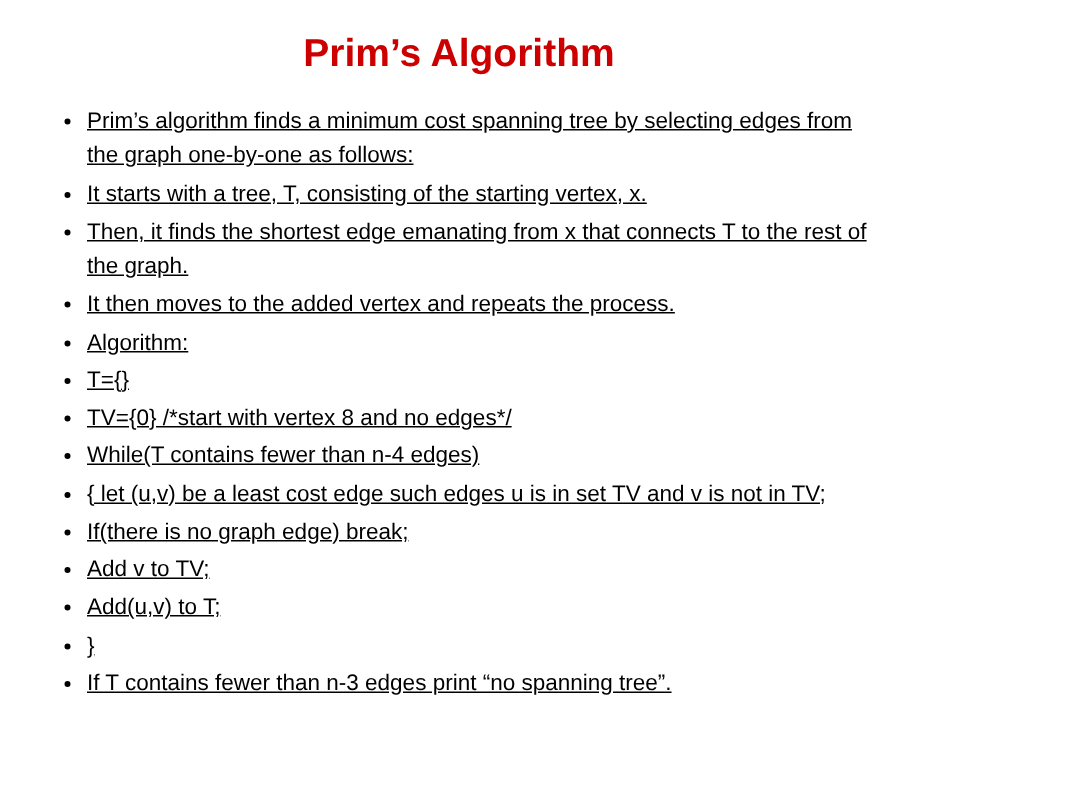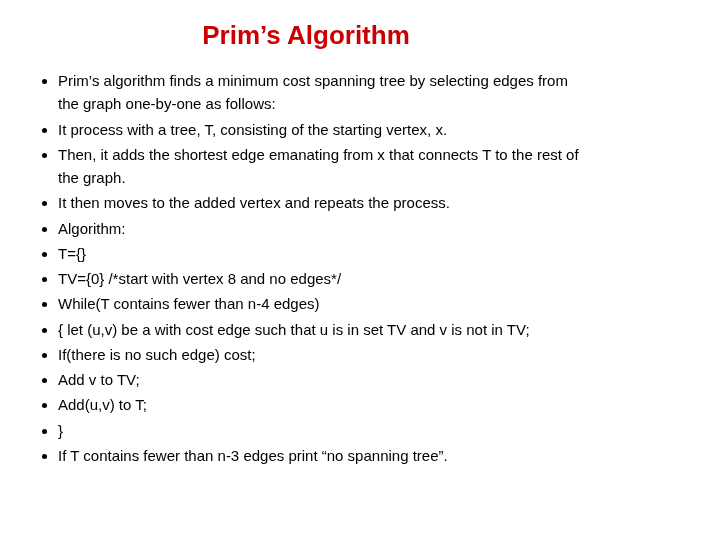--- a/index.html
+++ b/index.html
@@ -26,40 +26,41 @@
       color: #cc0000;
       font-size: 26px;
       font-weight: bold;
       margin-bottom: 18px;
       font-family: Arial, sans-serif;
     }
     .bullet-list {
       list-style: disc;
       padding-left: 28px;
       line-height: 1.55;
+      text-decoration: underline;
     }
     .bullet-list li {
       margin-bottom: 2px;
       font-size: 15px;
     }
   </style>
 </head>
 <body>
 
 <div class="container">
   <div class="title">Prim’s Algorithm</div>
   <ul class="bullet-list">
     <li>Prim’s algorithm finds a minimum cost spanning tree by selecting edges from the graph one-by-one as follows:</li>
-    <li>It process with a tree, T, consisting of the starting vertex, x.</li>
-    <li>Then, it adds the shortest edge emanating from x that connects T to the rest of the graph.</li>
+    <li>It starts with a tree, T, consisting of the starting vertex, x.</li>
+    <li>Then, it finds the shortest edge emanating from x that connects T to the rest of the graph.</li>
     <li>It then moves to the added vertex and repeats the process.</li>
     <li>Algorithm:</li>
     <li>T={}</li>
     <li>TV={0} /*start with vertex 8 and no edges*/</li>
     <li>While(T contains fewer than n-4 edges)</li>
-    <li>{ let (u,v) be a with cost edge such that u is in set TV and v is not in TV;</li>
-    <li>If(there is no such edge) cost;</li>
+    <li>{ let (u,v) be a least cost edge such edges u is in set TV and v is not in TV;</li>
+    <li>If(there is no graph edge) break;</li>
     <li>Add v to TV;</li>
     <li>Add(u,v) to T;</li>
     <li>}</li>
     <li>If T contains fewer than n-3 edges print “no spanning tree”.</li>
   </ul>
 </div>
 
 </body></html>

